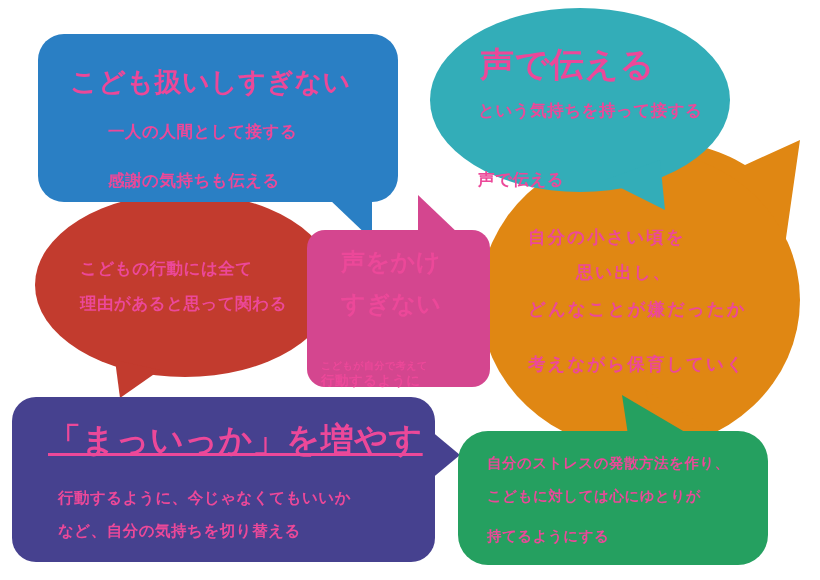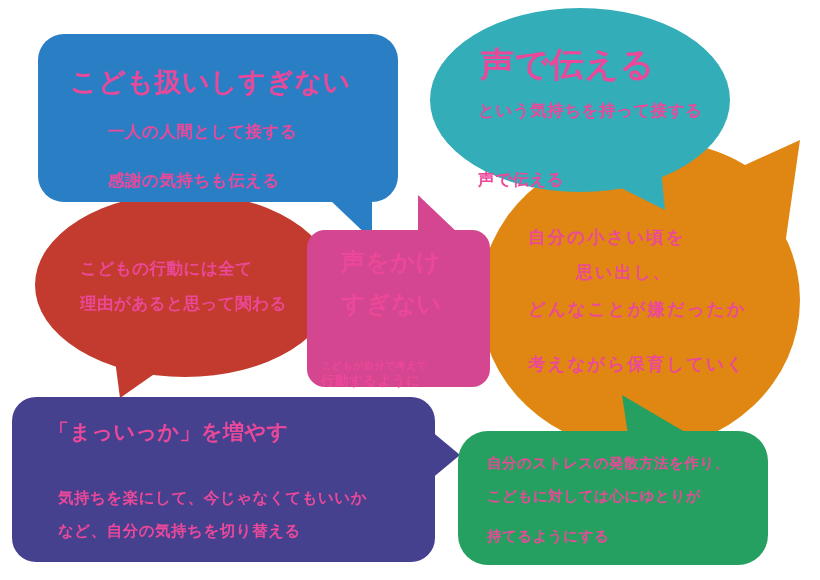--- a/index.html
+++ b/index.html
@@ -16,21 +16,21 @@
     .t-red-l1      { left: 80px;  top: 258px; font-size: 16.5px; }
     .t-red-l2      { left: 80px;  top: 293px; font-size: 16.5px; font-family: Liberation Mono, monospace; }
     .t-pink-title1 { left: 341px; top: 246px; font-size: 24px; }
     .t-pink-title2 { left: 341px; top: 288px; font-size: 24px; }
     .t-pink-l1     { left: 321px; top: 336px; font-size: 10px; margin-top: 23px; }
     .t-pink-l2     { left: 321px; top: 362px; font-size: 13.5px; margin-top: 10px; }
     .t-orange-l1   { left: 528px; top: 225px; font-size: 17.5px; letter-spacing: 2px; }
     .t-orange-l2   { left: 528px; top: 261px; font-size: 17px; letter-spacing: 2px; margin-left: 48px; }
     .t-orange-l3   { left: 528px; top: 297px; font-size: 17.5px; letter-spacing: 2px; }
     .t-orange-l4   { left: 528px; top: 333px; font-size: 17.5px; letter-spacing: 2px; margin-top: 19px; }
-    .t-purple-title{ left: 48px;  top: 418px; font-size: 21px; }
+    .t-purple-title{ left: 48px;  top: 418px; font-size: 33px; text-decoration: underline; }
     .t-purple-l1   { left: 58px;  top: 488px; font-size: 15.5px; }
     .t-purple-l2   { left: 58px;  top: 521px; font-size: 15.5px; }
     .t-green-l1    { left: 487px; top: 454px; font-size: 14.5px; }
     .t-green-l2    { left: 487px; top: 487px; font-size: 14.5px; }
     .t-green-l3    { left: 487px; top: 519px; font-size: 14.5px; margin-top: 8px; }
   </style>
 </head>
 <body>
 
 <svg class="shapes" viewBox="0 0 820 580" xmlns="http://www.w3.org/2000/svg">
@@ -87,18 +87,18 @@
 <div class="txt t-pink-title2">すぎない</div>
 <div class="txt t-pink-l1">こどもが自分で考えて</div>
 <div class="txt t-pink-l2">行動するように</div>
 
 <div class="txt t-orange-l1">自分の小さい頃を</div>
 <div class="txt t-orange-l2">思い出し、</div>
 <div class="txt t-orange-l3">どんなことが嫌だったか</div>
 <div class="txt t-orange-l4">考えながら保育していく</div>
 
 <div class="txt t-purple-title">「まっいっか」を増やす</div>
-<div class="txt t-purple-l1">気持ちを楽にして、今じゃなくてもいいか</div>
+<div class="txt t-purple-l1">行動するように、今じゃなくてもいいか</div>
 <div class="txt t-purple-l2">など、自分の気持ちを切り替える</div>
 
 <div class="txt t-green-l1">自分のストレスの発散方法を作り、</div>
 <div class="txt t-green-l2">こどもに対しては心にゆとりが</div>
 <div class="txt t-green-l3">持てるようにする</div>
 
 </body></html>

